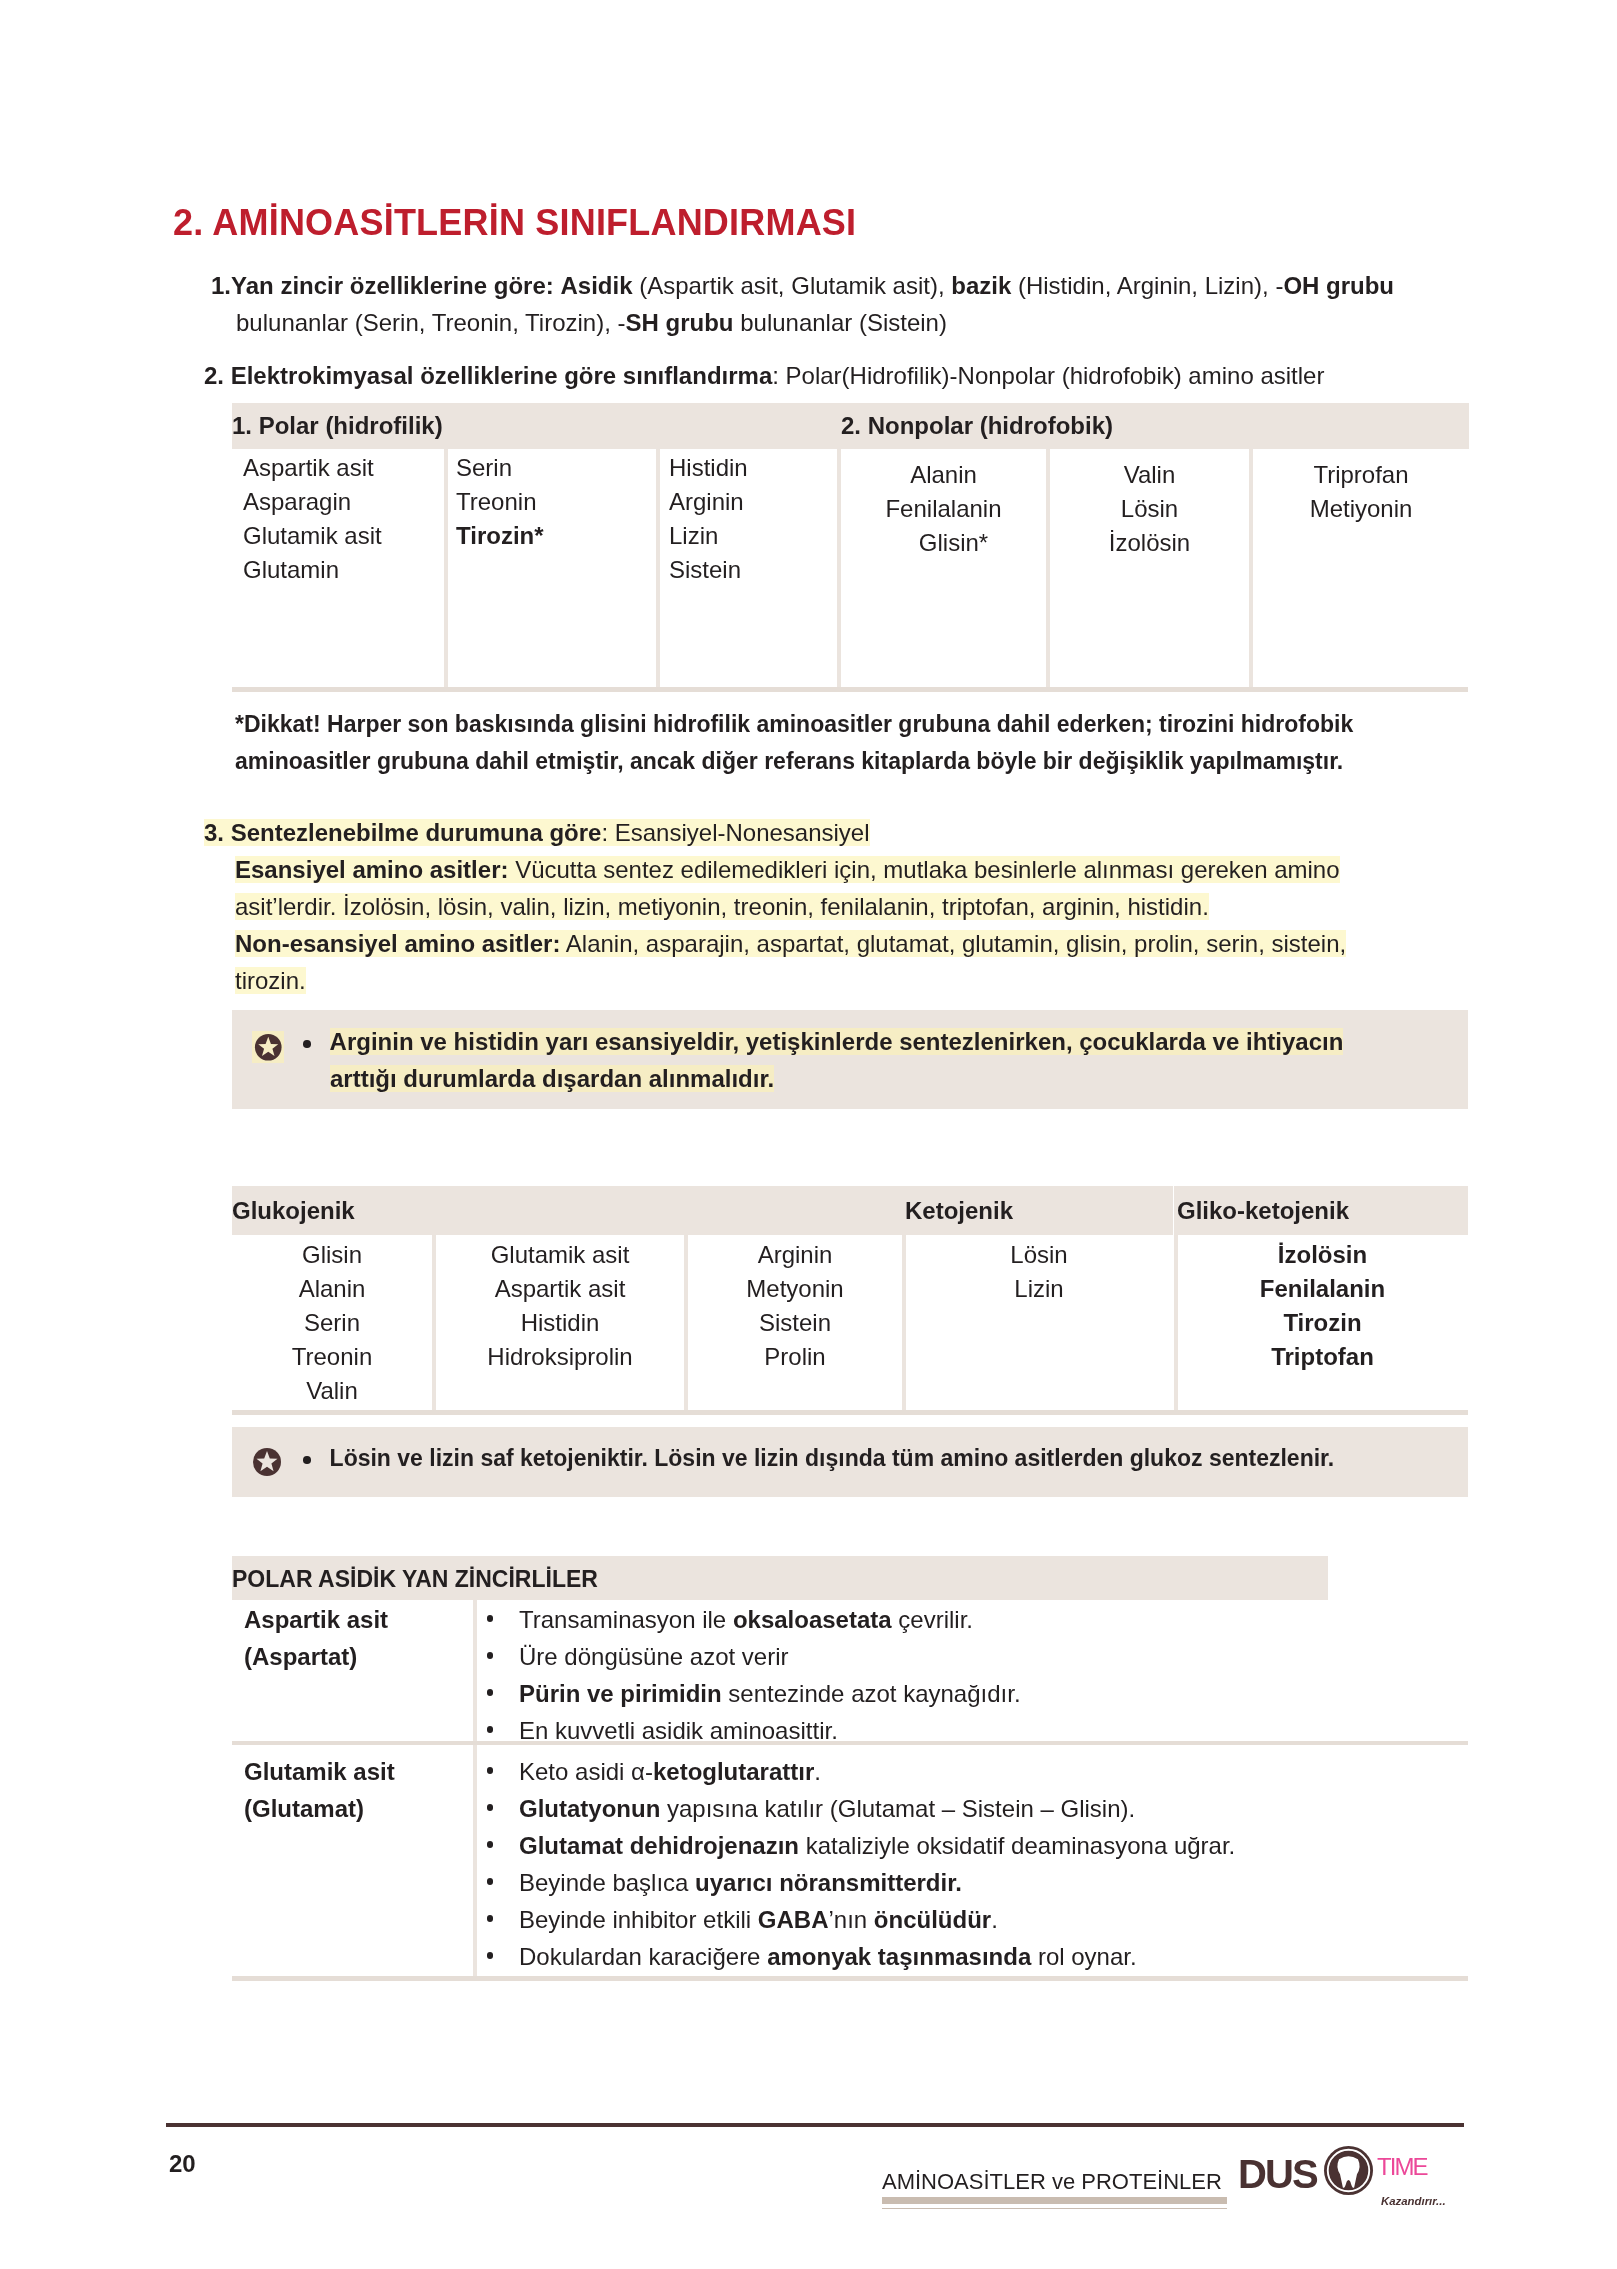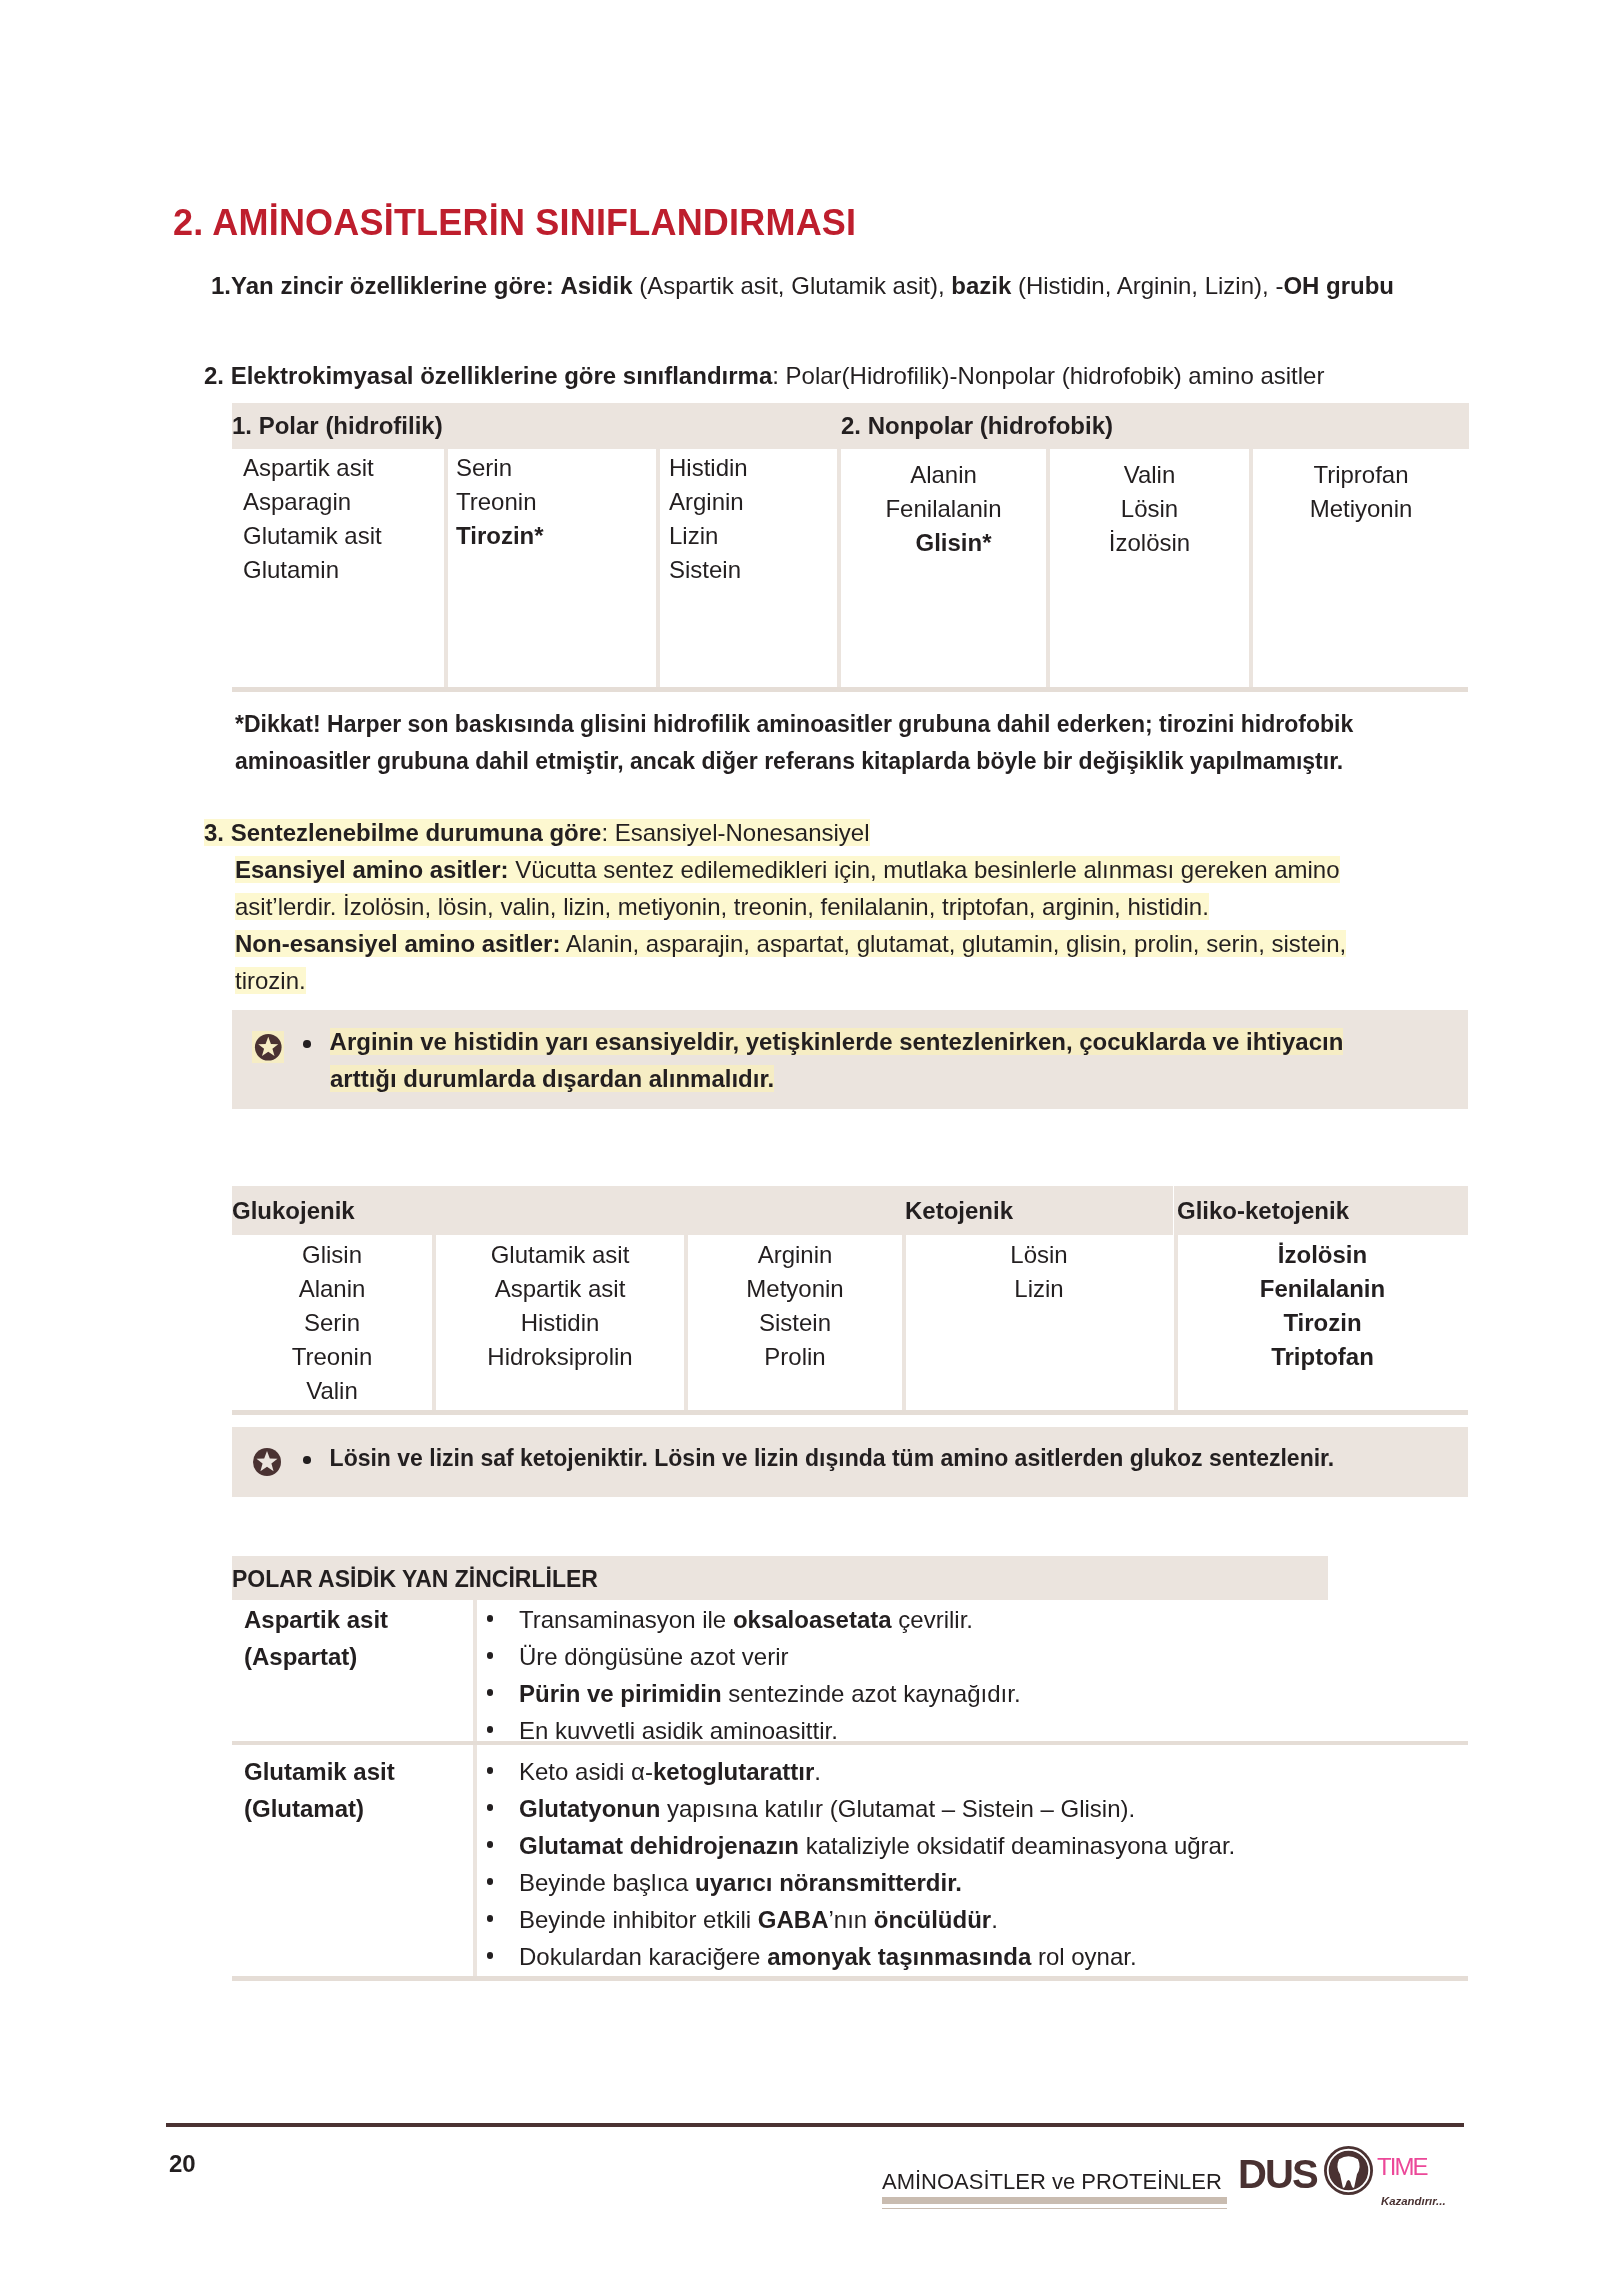--- a/index.html
+++ b/index.html
@@ -24,20 +24,21 @@
 </style>
 </head>
 <body>
 
 <div class="page">
 
   <div class="title">2. AMİNOASİTLERİN SINIFLANDIRMASI</div>
 
   <div class="para" style="left:211px; top:267px; width:1265px;">
     <div><span class="num">1.</span><b>Yan zincir özelliklerine göre:</b> <b>Asidik</b><span> (Aspartik asit, Glutamik asit), </span><b>bazik</b><span> (Histidin, Arginin, Lizin), -</span><b>OH grubu</b></div>
+    <div style="padding-left:25px;"><span>bulunanlar (Serin, Treonin, Tirozin), -</span><b>SH grubu</b><span> bulunanlar (Sistein)</span></div>
   </div>
 
   <div class="para" style="left:204px; top:357px; width:1265px;">
     <span class="num">2.</span> <b>Elektrokimyasal özelliklerine göre sınıflandırma</b><span>: Polar(Hidrofilik)-Nonpolar (hidrofobik) amino asitler</span>
   </div>
 
   <div>
     <div class="box shead" style="left:232px; top:403px; width:605px; height:46px; line-height:46px;">1. Polar (hidrofilik)</div>
     <div class="box shead" style="left:841px; top:403px; width:628px; height:46px; line-height:46px;">2. Nonpolar (hidrofobik)</div>
     <div class="vline" style="left:837px; top:403px; height:285px;"></div>
@@ -60,21 +61,21 @@
     </div>
     <div class="cellcol" style="left:669px; top:451px;">
       <div>Histidin</div>
       <div>Arginin</div>
       <div>Lizin</div>
       <div>Sistein</div>
     </div>
     <div class="cellcol center" style="left:841px; top:458px; width:205px;">
       <div>Alanin</div>
       <div>Fenilalanin</div>
-      <div style="font-weight:bold;padding-left:20px;">Glisin*</div>
+      <div style="font-weight:normal;padding-left:20px;">Glisin*</div>
     </div>
     <div class="cellcol center" style="left:1050px; top:458px; width:199px;">
       <div>Valin</div>
       <div>Lösin</div>
       <div>İzolösin</div>
     </div>
     <div class="cellcol center" style="left:1253px; top:458px; width:216px;">
       <div>Triprofan</div>
       <div>Metiyonin</div>
     </div>

